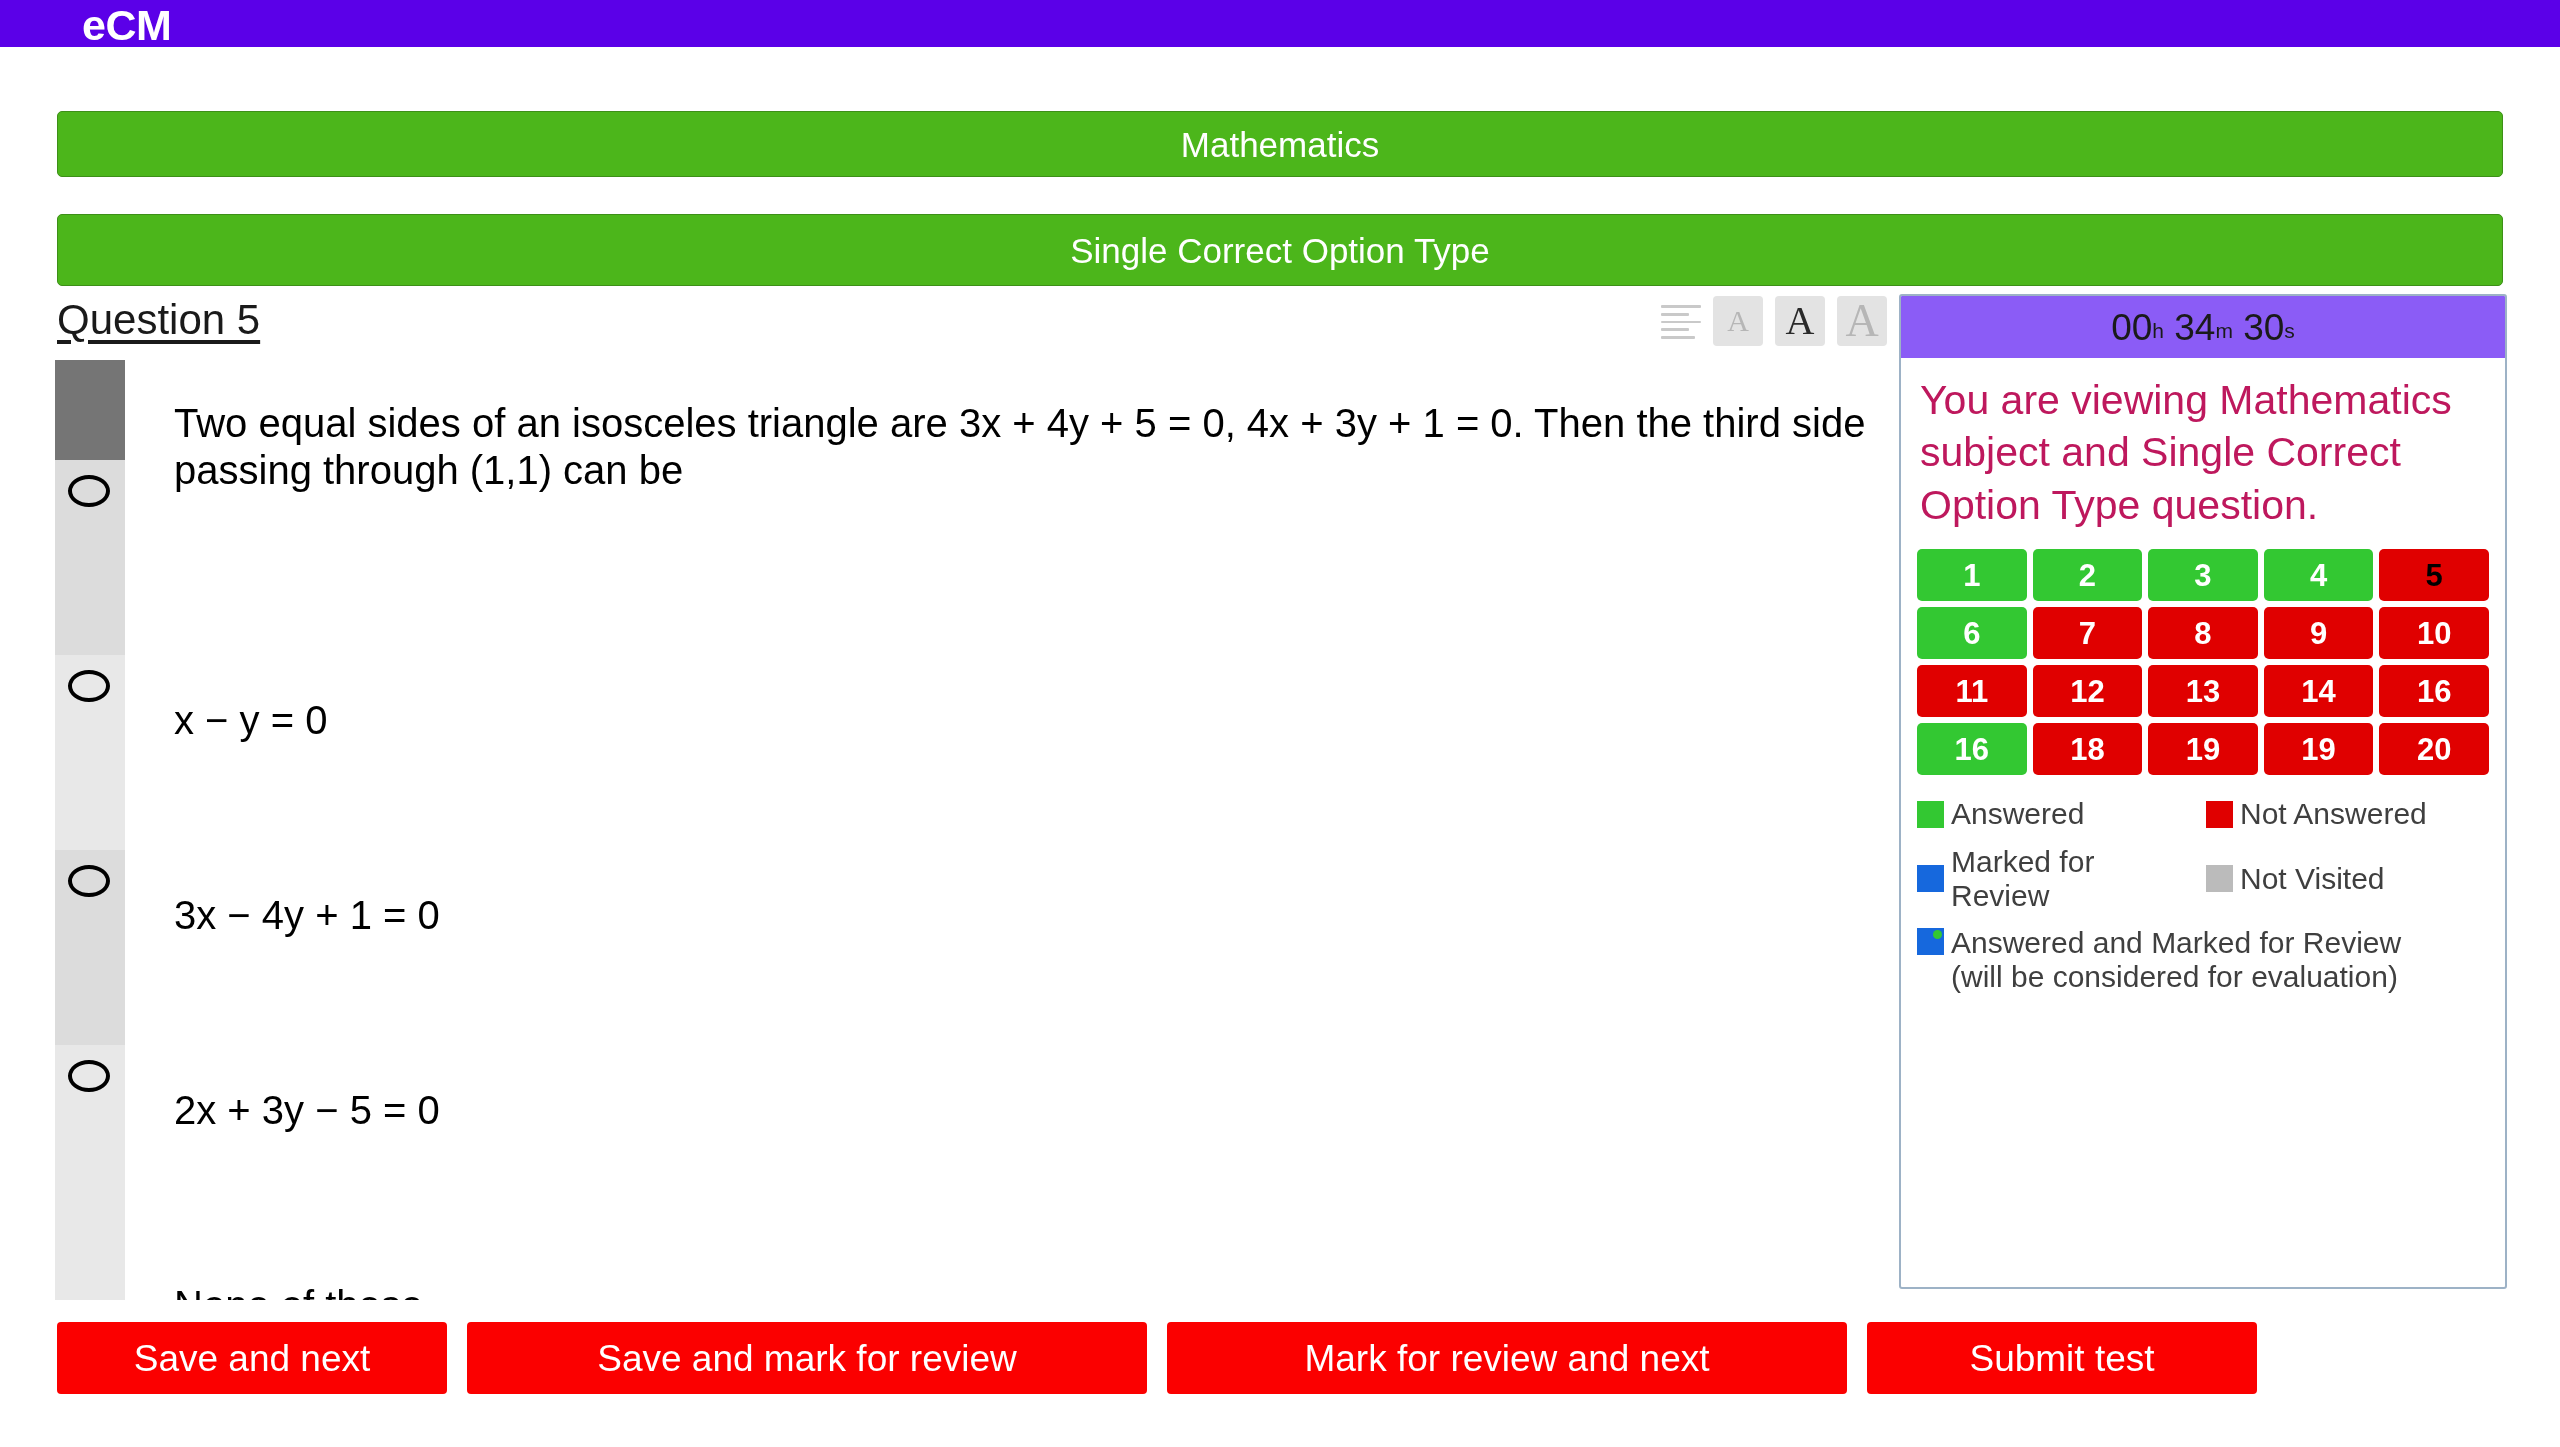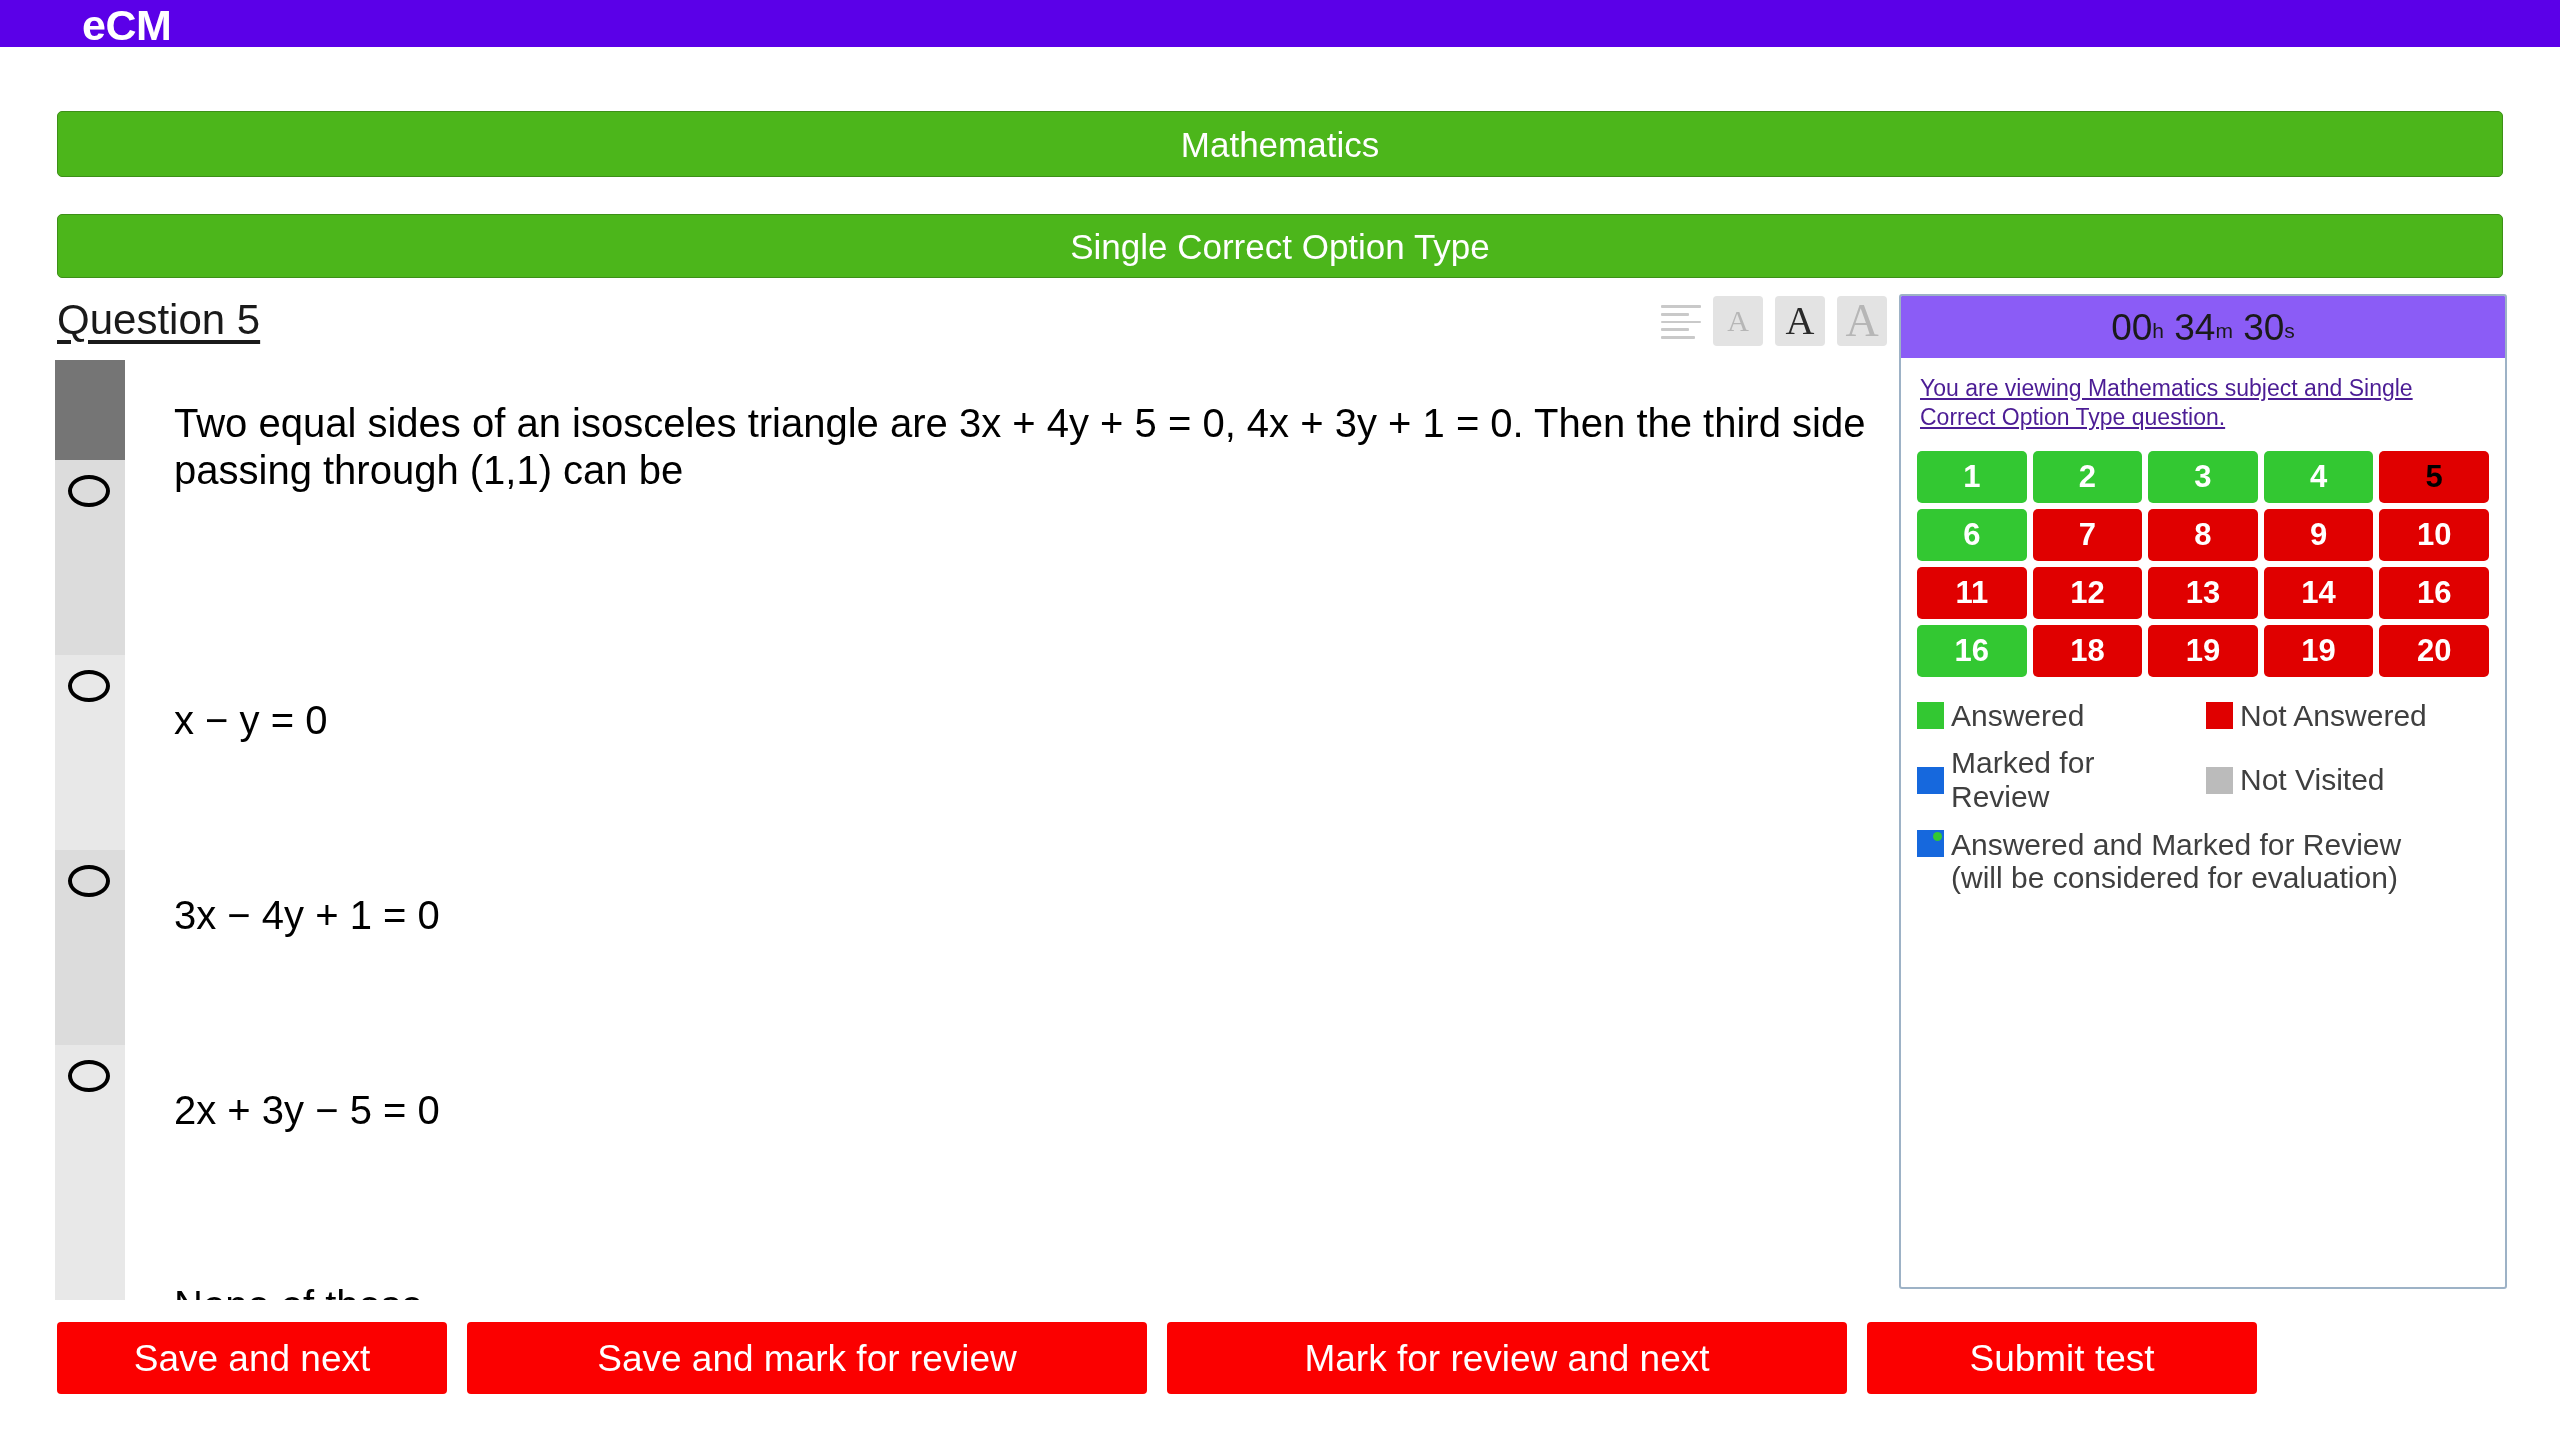--- a/index.html
+++ b/index.html
@@ -44,21 +44,21 @@
     color: #ffffff;
     text-align: center;
     font-size: 35px;
     line-height: 1;
     display: flex;
     align-items: center;
     justify-content: center;
     margin-top: 20px;
   }
   .banner-subject { top: 91px;  height: 66px; }
-  .banner-type    { top: 194px; height: 64px; }
+  .banner-type    { top: 194px; height: 72px; }
 
   
   .qheader {
     position: absolute;
     top: 296px;
     left: 57px;
     width: 1830px;
     height: 62px;
   }
   .qtitle {
@@ -205,24 +205,23 @@
     white-space: nowrap;
   }
   .timer sub {
     font-size: 21px;
     vertical-align: baseline;
     position: relative;
     top: 3px;
   }
   .sideinfo {
     padding: 16px 19px 0 19px;
-    font-size: 23px;
+    font-size: 41px;
     line-height: 1.28;
-    color: #4c1d95;
-    text-decoration: underline;
+    color: #be185d;
   }
 
   .palette {
     margin: 18px 16px 0 16px;
     display: grid;
     grid-template-columns: repeat(5, 1fr);
     gap: 6px;
   }
   .pal {
     height: 52px;

